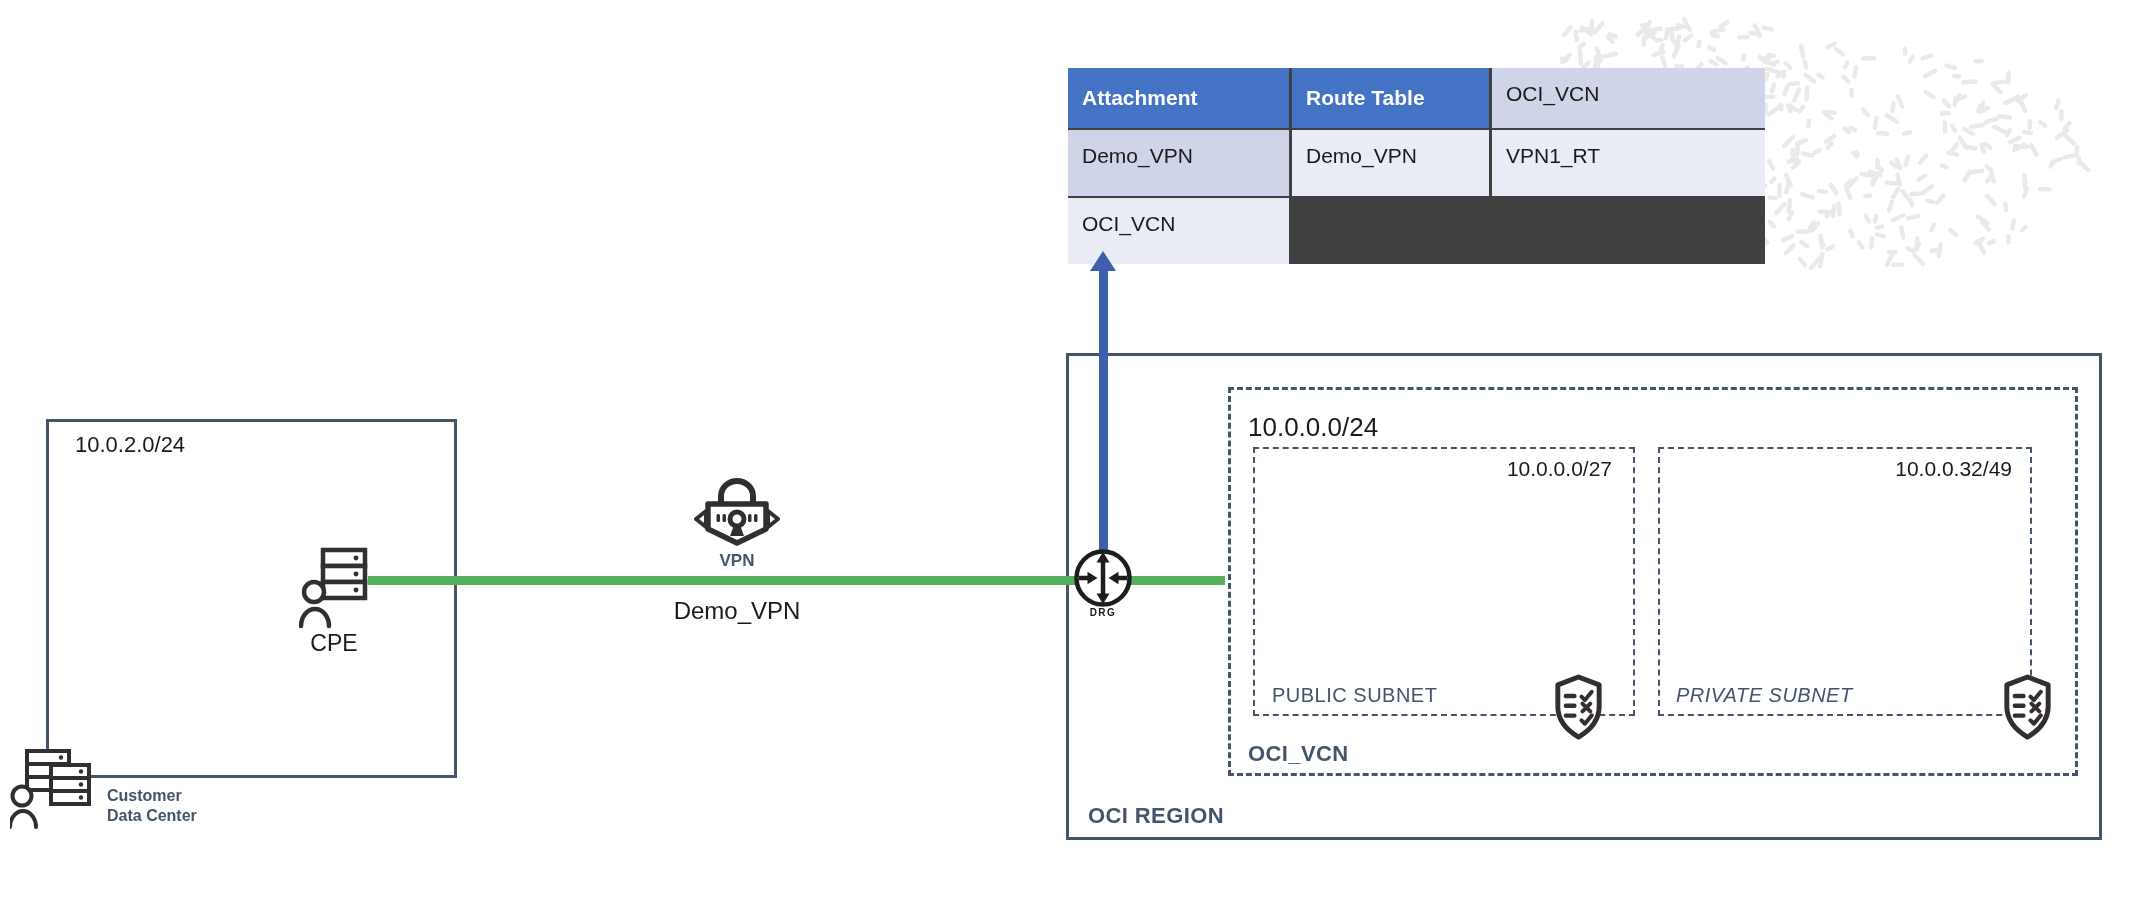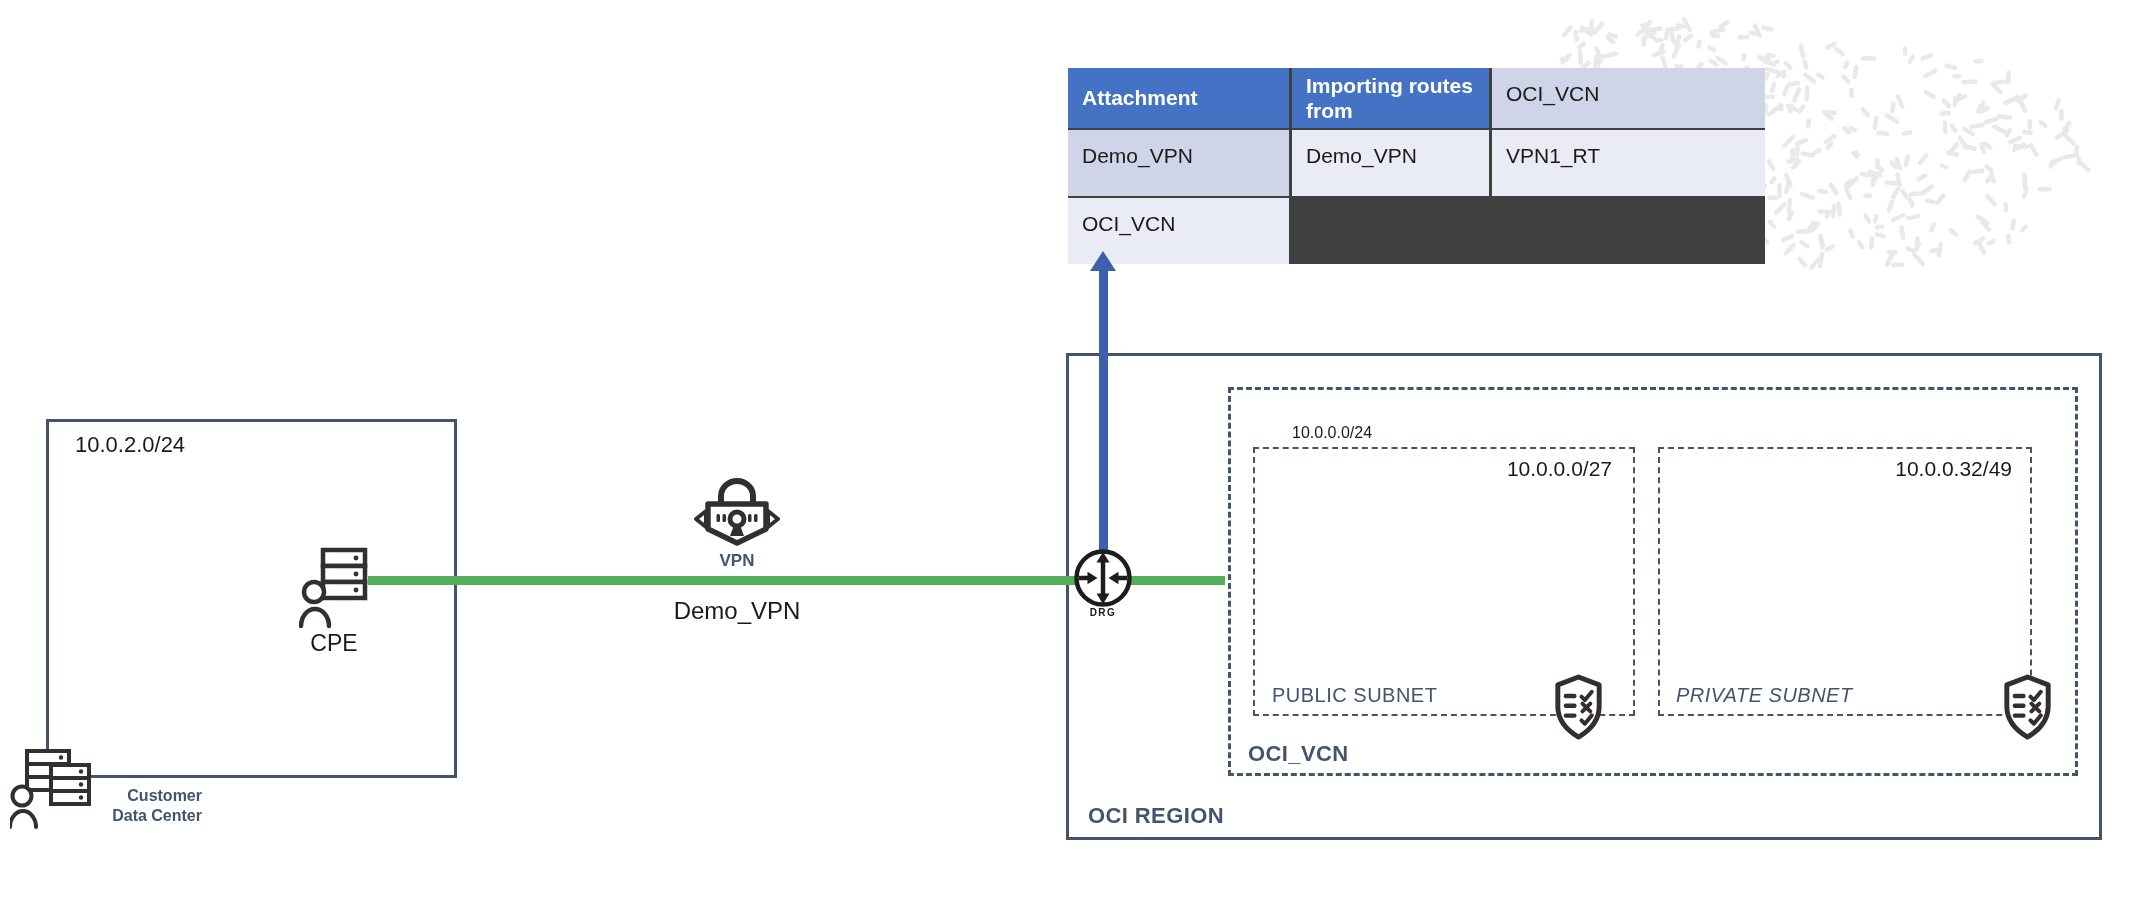--- a/index.html
+++ b/index.html
@@ -36,36 +36,36 @@
     border-left:13px solid transparent;border-right:13px solid transparent;
     border-bottom:20px solid var(--blue-arrow);
   }
 
   
   #customer-box{left:46px;top:419px;width:411px;height:359px;border:3px solid var(--slate);box-sizing:border-box;z-index:1;background:transparent;}
   #customer-cidr{left:75px;top:432px;font-size:22px;z-index:2;}
   #cpe-icon{left:299px;top:547px;z-index:4;}
   #cpe-label{left:288px;top:630px;width:92px;text-align:center;font-size:23px;z-index:4;}
   #cdc-icon{left:10px;top:749px;z-index:4;}
-  .cdc-label{left:90px;width:112px;text-align:right;font-weight:bold;font-size:16px;color:var(--slate);z-index:4;line-height:1.0;}
+  .cdc-label{left:107px;width:112px;text-align:left;font-weight:bold;font-size:16px;color:var(--slate);z-index:4;line-height:1.0;}
 
   
   #vpn-icon{left:694px;top:477px;z-index:4;}
   #vpn-label{left:694px;top:551px;width:86px;text-align:center;font-weight:bold;font-size:17px;color:var(--slate);z-index:4;}
   #vpn-name{left:637px;top:597px;width:200px;text-align:center;font-size:24px;z-index:4;}
 
   
   #drg-icon{left:1071px;top:546px;z-index:6;}
   #drg-label{left:1071px;top:607px;width:64px;text-align:center;font-weight:bold;font-size:10px;letter-spacing:1.5px;z-index:6;color:#1a1a1a;}
 
   
   #region-box{left:1066px;top:353px;width:1036px;height:487px;border:3px solid var(--slate);box-sizing:border-box;z-index:1;}
   #region-label{left:1088px;top:803px;font-size:22px;font-weight:bold;color:var(--slate);letter-spacing:.4px;z-index:2;text-align:center;}
   #vcn-box{left:1228px;top:387px;width:850px;height:389px;border:3px dashed var(--slate);box-sizing:border-box;z-index:1;}
-  #vcn-cidr{left:1248px;top:424px;font-size:16px;z-index:2;margin-left:44px;}
+  #vcn-cidr{left:1248px;top:412px;font-size:26px;z-index:2;}
   #vcn-label{left:1248px;top:741px;font-size:22px;font-weight:bold;color:var(--slate);letter-spacing:.4px;z-index:2;}
 
   .subnet-box{top:447px;height:269px;border:2px dashed var(--slate);box-sizing:border-box;z-index:1;}
   #public-subnet-box{left:1253px;width:382px;}
   #private-subnet-box{left:1658px;width:374px;}
   .subnet-cidr{top:457px;font-size:21px;text-align:right;z-index:2;}
   #public-subnet-cidr{left:1400px;width:212px;text-align:right;}
   #private-subnet-cidr{left:1790px;width:222px;}
   .subnet-label{top:684px;font-size:20px;color:var(--slate);letter-spacing:.5px;z-index:2;}
   #public-subnet-label{left:1272px;}
@@ -431,21 +431,21 @@
       <rect x="49.03194243134931" y="54.2259441241622" width="12.427273266017437" height="4.5" rx="2.4" fill="#E9E9E9" transform="rotate(97 55.245579064358026 56.4759441241622)"></rect>
       <rect x="152.71653625229374" y="54.761398293077946" width="12.247135354205966" height="4.5" rx="2.4" fill="#E9E9E9" transform="rotate(134 158.84010392939672 57.011398293077946)"></rect>
       <rect x="130.5847865003161" y="31.022305749356747" width="9.39495792426169" height="4.5" rx="2.4" fill="#E9E9E9" transform="rotate(53 135.28226546244696 33.27230574935675)"></rect>
       <rect x="37.11894232360646" y="54.006033293902874" width="15.231744753196836" height="4.5" rx="2.4" fill="#E9E9E9" transform="rotate(137 44.73481470020488 56.256033293902874)"></rect>
       <rect x="120.9097458855249" y="22.536925122141838" width="11.445170791819692" height="4.5" rx="2.4" fill="#E9E9E9" transform="rotate(103 126.63233128143474 24.786925122141838)"></rect>
       <rect x="169.1106501389295" y="18.619629710912704" width="16.54622252471745" height="4.5" rx="2.4" fill="#E9E9E9" transform="rotate(168 177.3837614012882 20.869629710912704)"></rect>
     </svg>
 
   <div id="route-table" class="abs">
     <div class="rt-cell rt-head">Attachment</div>
-    <div class="rt-cell rt-head">Importing routes from</div>
+    <div class="rt-cell rt-head">Route Table</div>
     <div class="rt-cell rt-r1">OCI_VCN</div>
     <div class="rt-cell rt-r1">Demo_VPN</div>
     <div class="rt-cell rt-r2">Demo_VPN</div>
     <div class="rt-cell rt-r2">VPN1_RT</div>
     <div class="rt-cell rt-r2">OCI_VCN</div>
   </div>
 
   <div id="green-line" class="abs"></div>
   <div id="blue-arrow-shaft" class="abs"></div>
   <div id="blue-arrow-head" class="abs"></div>

